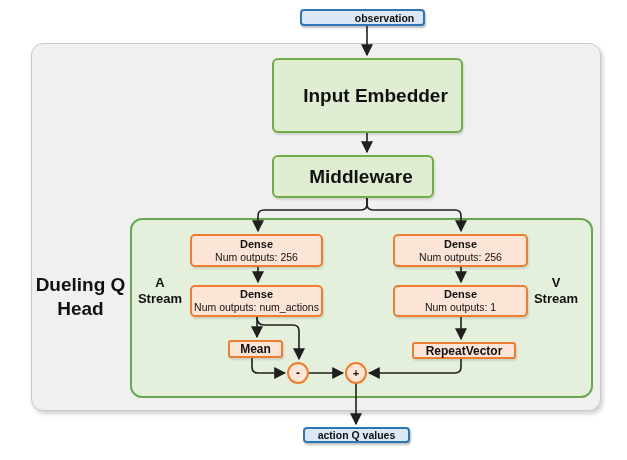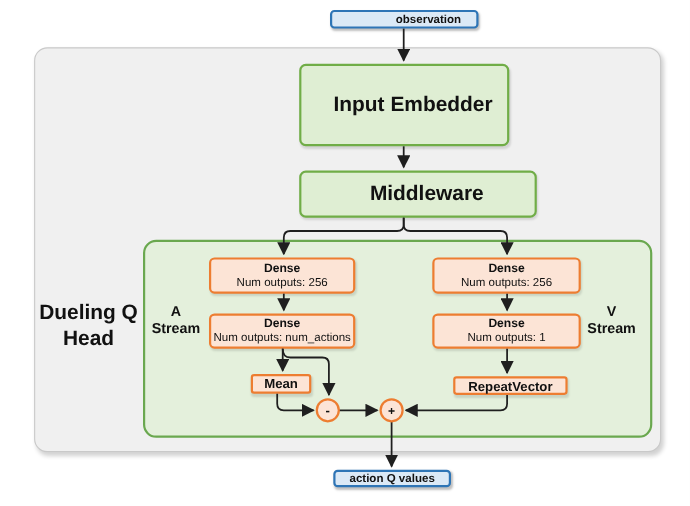--- a/index.html
+++ b/index.html
@@ -44,29 +44,29 @@
 </style>
 </head>
 <body>
 
 <div id="canvas">
 
   <div class="abs panel-gray" style="left:31px;top:43px;width:570px;height:368px;"></div>
 
   <div class="abs panel-green" style="left:130px;top:218px;width:463px;height:180px;"></div>
 
-  <div class="abs box box-blue" style="left:300px;top:9px;width:135px;height:17px;padding-left:44px;">
+  <div class="abs box box-blue" style="left:300px;top:9px;width:125px;height:17px;padding-left:44px;">
     <span>observation</span>
   </div>
 
   <div class="abs box box-green big-label" style="left:272px;top:58px;width:191px;height:75px;">
     <span>Input Embedder</span>
   </div>
 
-  <div class="abs box box-green big-label" style="left:272px;top:155px;width:216px;height:43px;">
+  <div class="abs box box-green big-label" style="left:272px;top:155px;width:162px;height:43px;">
     <span>Middleware</span>
   </div>
 
   <div class="abs side-label" id="dueling-label" style="left:30px;top:273px;width:101px;">
     <div>Dueling Q</div>
     <div>Head</div>
   </div>
 
   <div class="abs side-label stream-label" style="left:132px;top:275px;width:56px;">
     <div>A</div>

